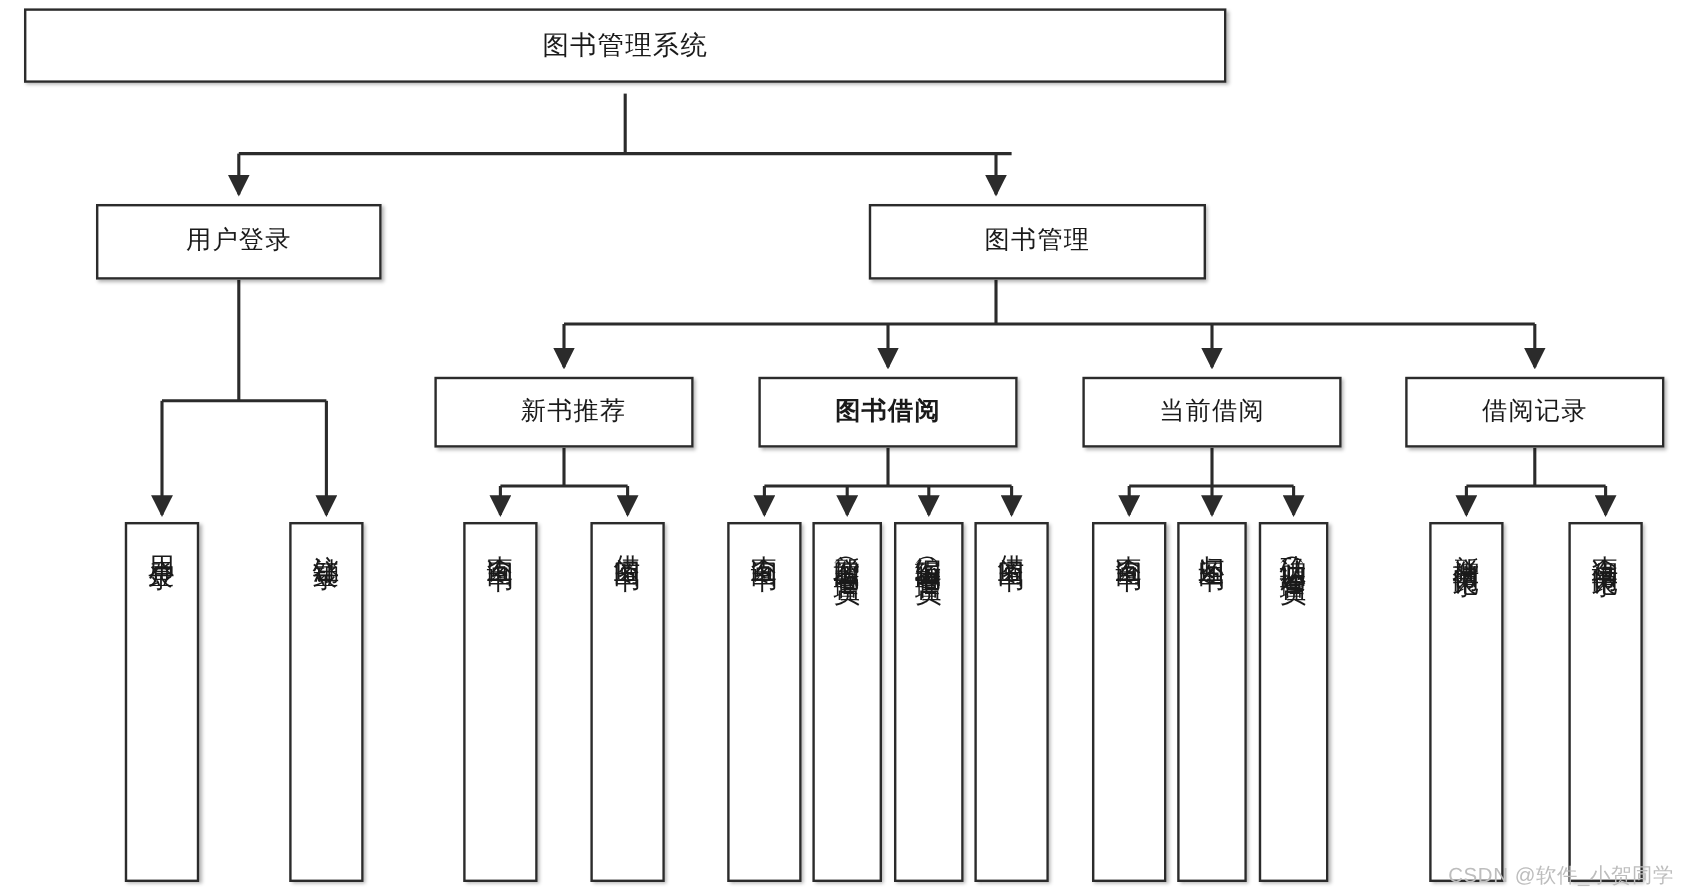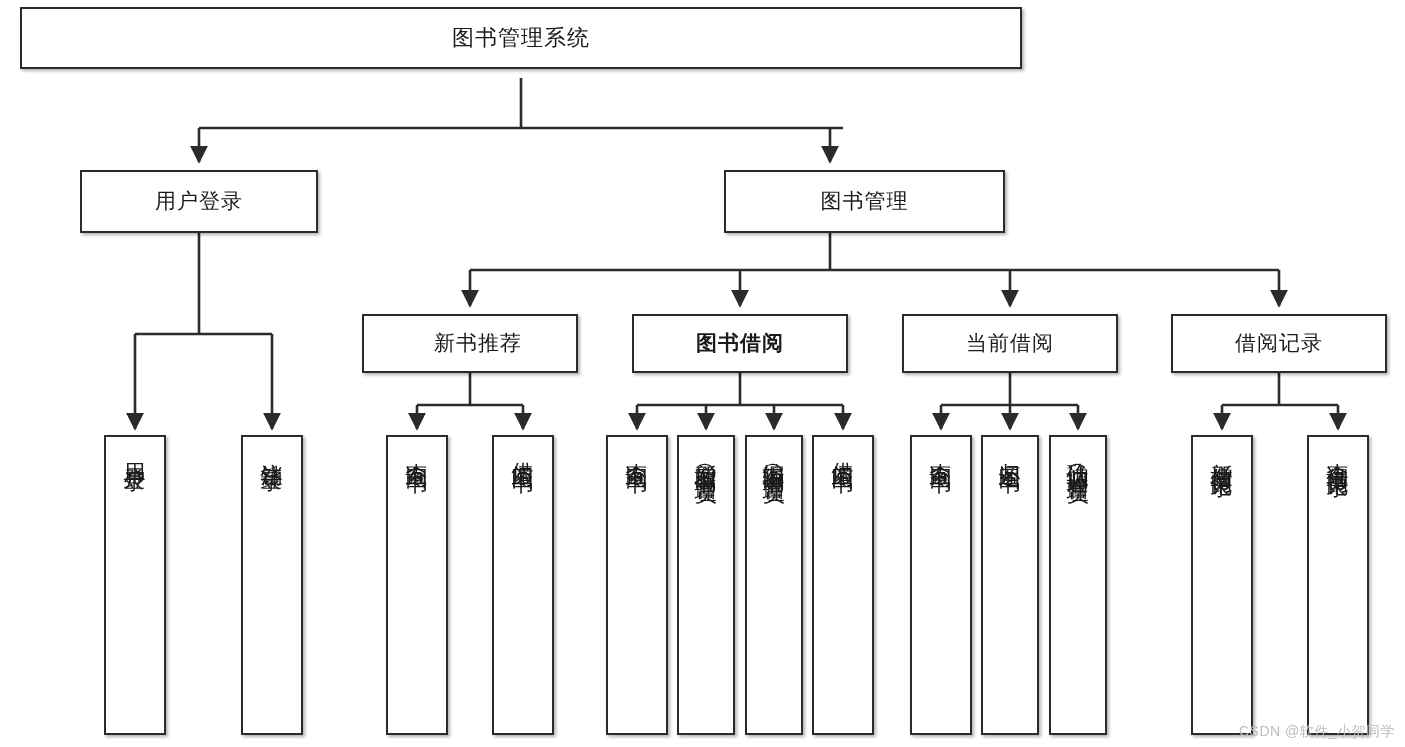--- a/index.html
+++ b/index.html
@@ -62,21 +62,21 @@
     text-orientation: upright;
     font-size: 22px;
     line-height: 1.05;
     letter-spacing: 3px;
     white-space: nowrap;
   }
   .watermark {
     position: absolute;
     right: 10px;
     bottom: 6px;
-    font-size: 14px;
+    font-size: 17px;
     color: #bdbdbd;
     letter-spacing: 0.5px;
     white-space: nowrap;
   }
 </style>
 </head>
 <body>
 
 <div id="canvas">
 

